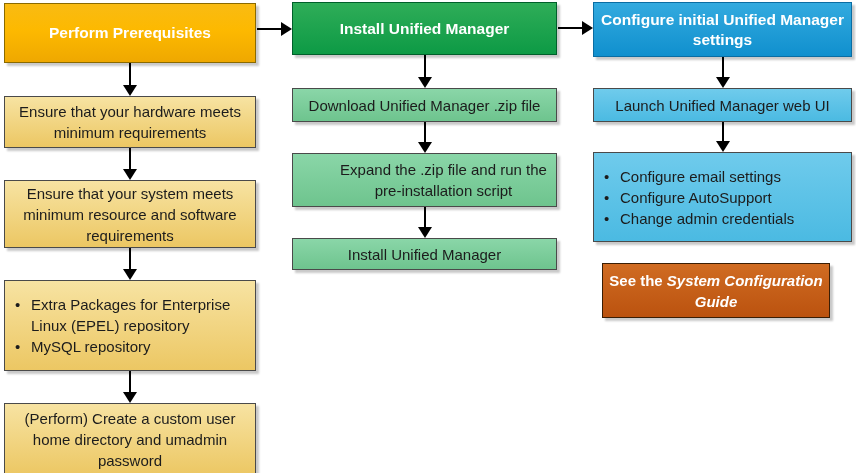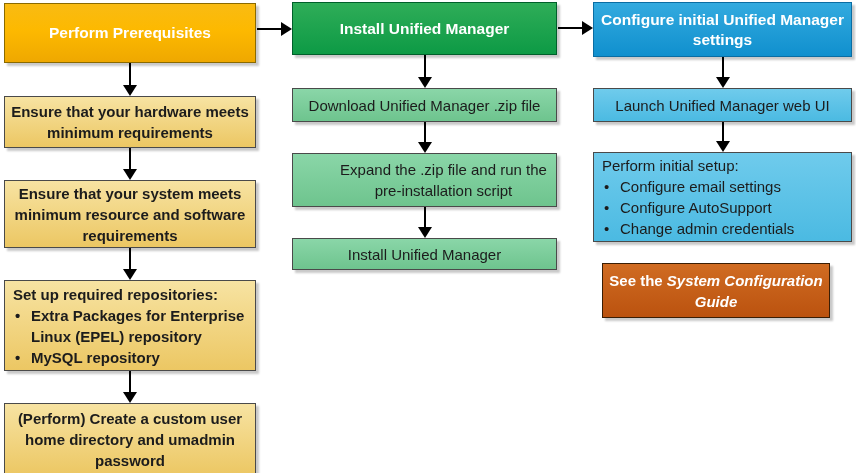--- a/index.html
+++ b/index.html
@@ -21,21 +21,21 @@
     display:flex;align-items:center;justify-content:center;
     text-align:center;
     font-size:15px;line-height:21px;
     padding:2px 6px;
   }
   .hdr{font-weight:bold;color:#ffffff;font-size:15.5px;line-height:20px;}
   .hdr1{height:60px;margin-top:3px;background:linear-gradient(180deg,#F9BB13 0%,#FDB900 45%,#EFA800 100%);border-color:#8A6A00;}
   .hdr2{height:53px;margin-top:2px;background:linear-gradient(180deg,#2FAD58,#0D9A45);border-color:#005F2A;}
   .hdr3{height:55px;margin-top:2px;background:linear-gradient(180deg,#33AADF,#1090CE);border-color:#0A6DA3;}
 
-  .step1{background:linear-gradient(180deg,#F7E3A2,#ECC763);font-weight:bold;}
+  .step1{background:linear-gradient(180deg,#F7E3A2,#ECC763);}
   .step2{background:linear-gradient(180deg,#8AD6A8,#6EC48E);}
   .step3{background:linear-gradient(180deg,#6FCBEC,#4BBAE2);}
 
   .note{
     background:linear-gradient(180deg,#D06C22,#BB520F);
     color:#ffffff;font-weight:bold;border-color:#3A1E05;
     margin-left:9px;margin-right:22px;
   }
   .note i{font-style:italic;}
 
@@ -83,21 +83,20 @@
 
   <div class="box step1 s68">Ensure that your system meets minimum resource and software requirements</div>
 
   <div class="va h32">
       <div class="line"></div>
       <div class="head"></div>
     </div>
 
   <div class="box step1 s91 leftalign">
     <div class="listwrap">
-      <div>Set up required repositories:</div>
       <div class="brow">
         <span class="marker">•</span>
         <span class="btext">Extra Packages for Enterprise Linux (EPEL) repository</span>
       </div>
       <div class="brow">
         <span class="marker">•</span>
         <span class="btext">MySQL repository</span>
       </div>
     </div>
   </div>
@@ -145,21 +144,20 @@
 
   <div class="box step3 s34">Launch Unified Manager web UI</div>
 
   <div class="va h30">
       <div class="line"></div>
       <div class="head"></div>
     </div>
 
   <div class="box step3 s90 leftalign">
     <div class="listwrap">
-      <div>Perform initial setup:</div>
       <div class="brow">
         <span class="marker">•</span>
         <span class="btext">Configure email settings</span>
       </div>
       <div class="brow">
         <span class="marker">•</span>
         <span class="btext">Configure AutoSupport</span>
       </div>
       <div class="brow">
         <span class="marker">•</span>

